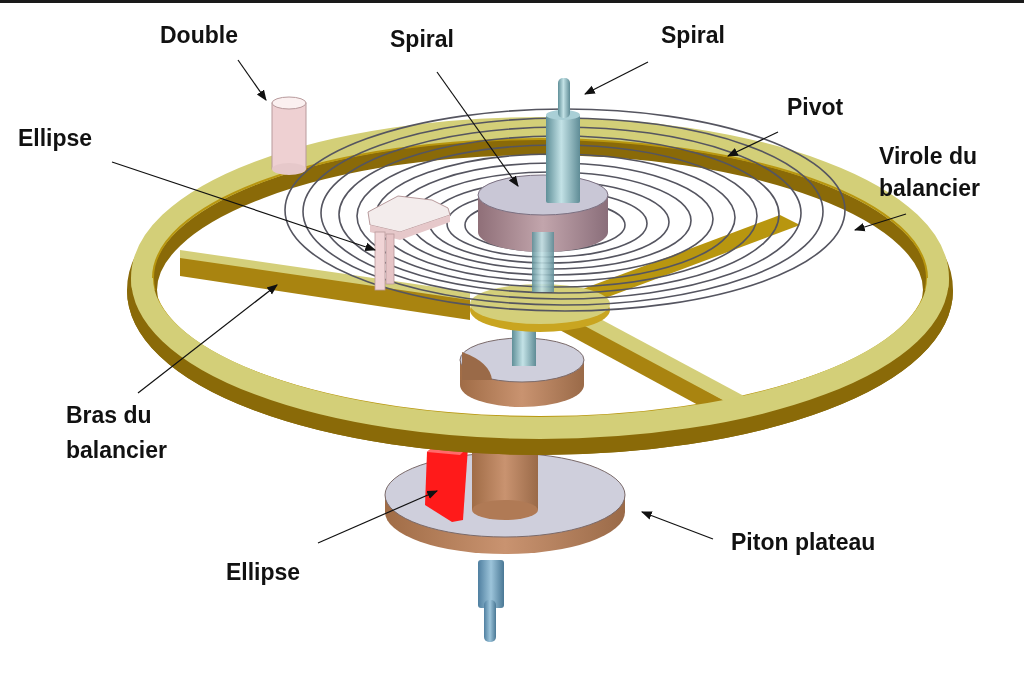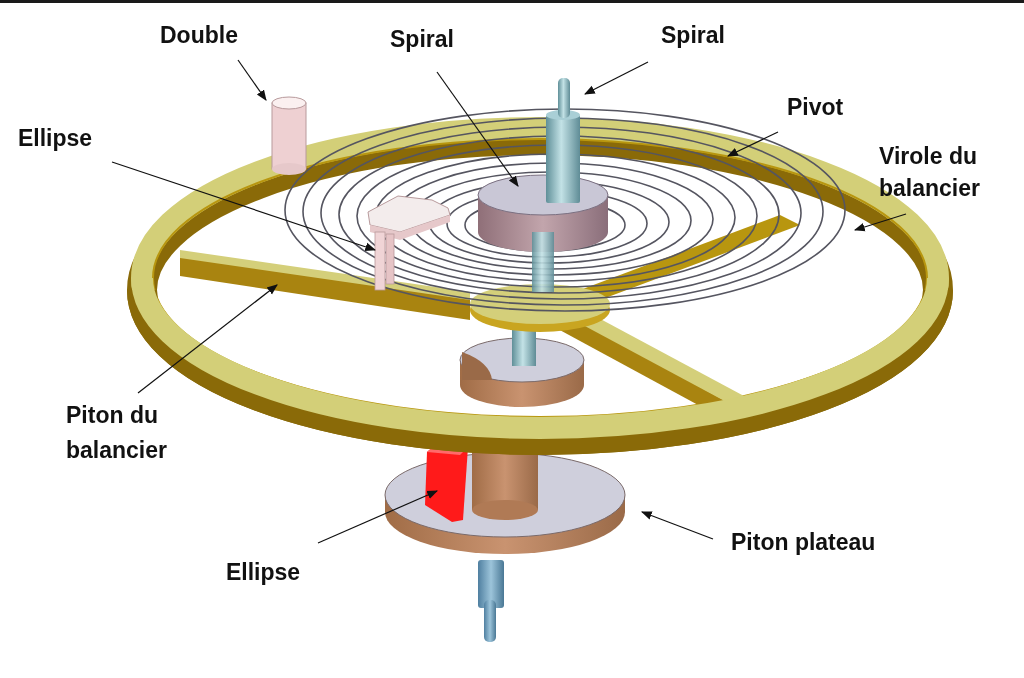--- a/index.html
+++ b/index.html
@@ -142,16 +142,16 @@
   </g>
 </svg>
 
 <div class="label" style="left:160px;top:21px;">Double</div>
 <div class="label" style="left:390px;top:25px;">Spiral</div>
 <div class="label" style="left:661px;top:21px;">Spiral</div>
 <div class="label" style="left:787px;top:93px;">Pivot</div>
 <div class="label" style="left:18px;top:124px;">Ellipse</div>
 <div class="label" style="left:879px;top:142px;">Virole du</div>
 <div class="label" style="left:879px;top:174px;">balancier</div>
-<div class="label" style="left:66px;top:401px;">Piton du</div>
+<div class="label" style="left:66px;top:401px;">Bras du</div>
 <div class="label" style="left:66px;top:436px;">balancier</div>
 <div class="label" style="left:226px;top:558px;text-align:center;">Ellipse</div>
 <div class="label" style="left:731px;top:528px;">Piton plateau</div>
 
 </body></html>

